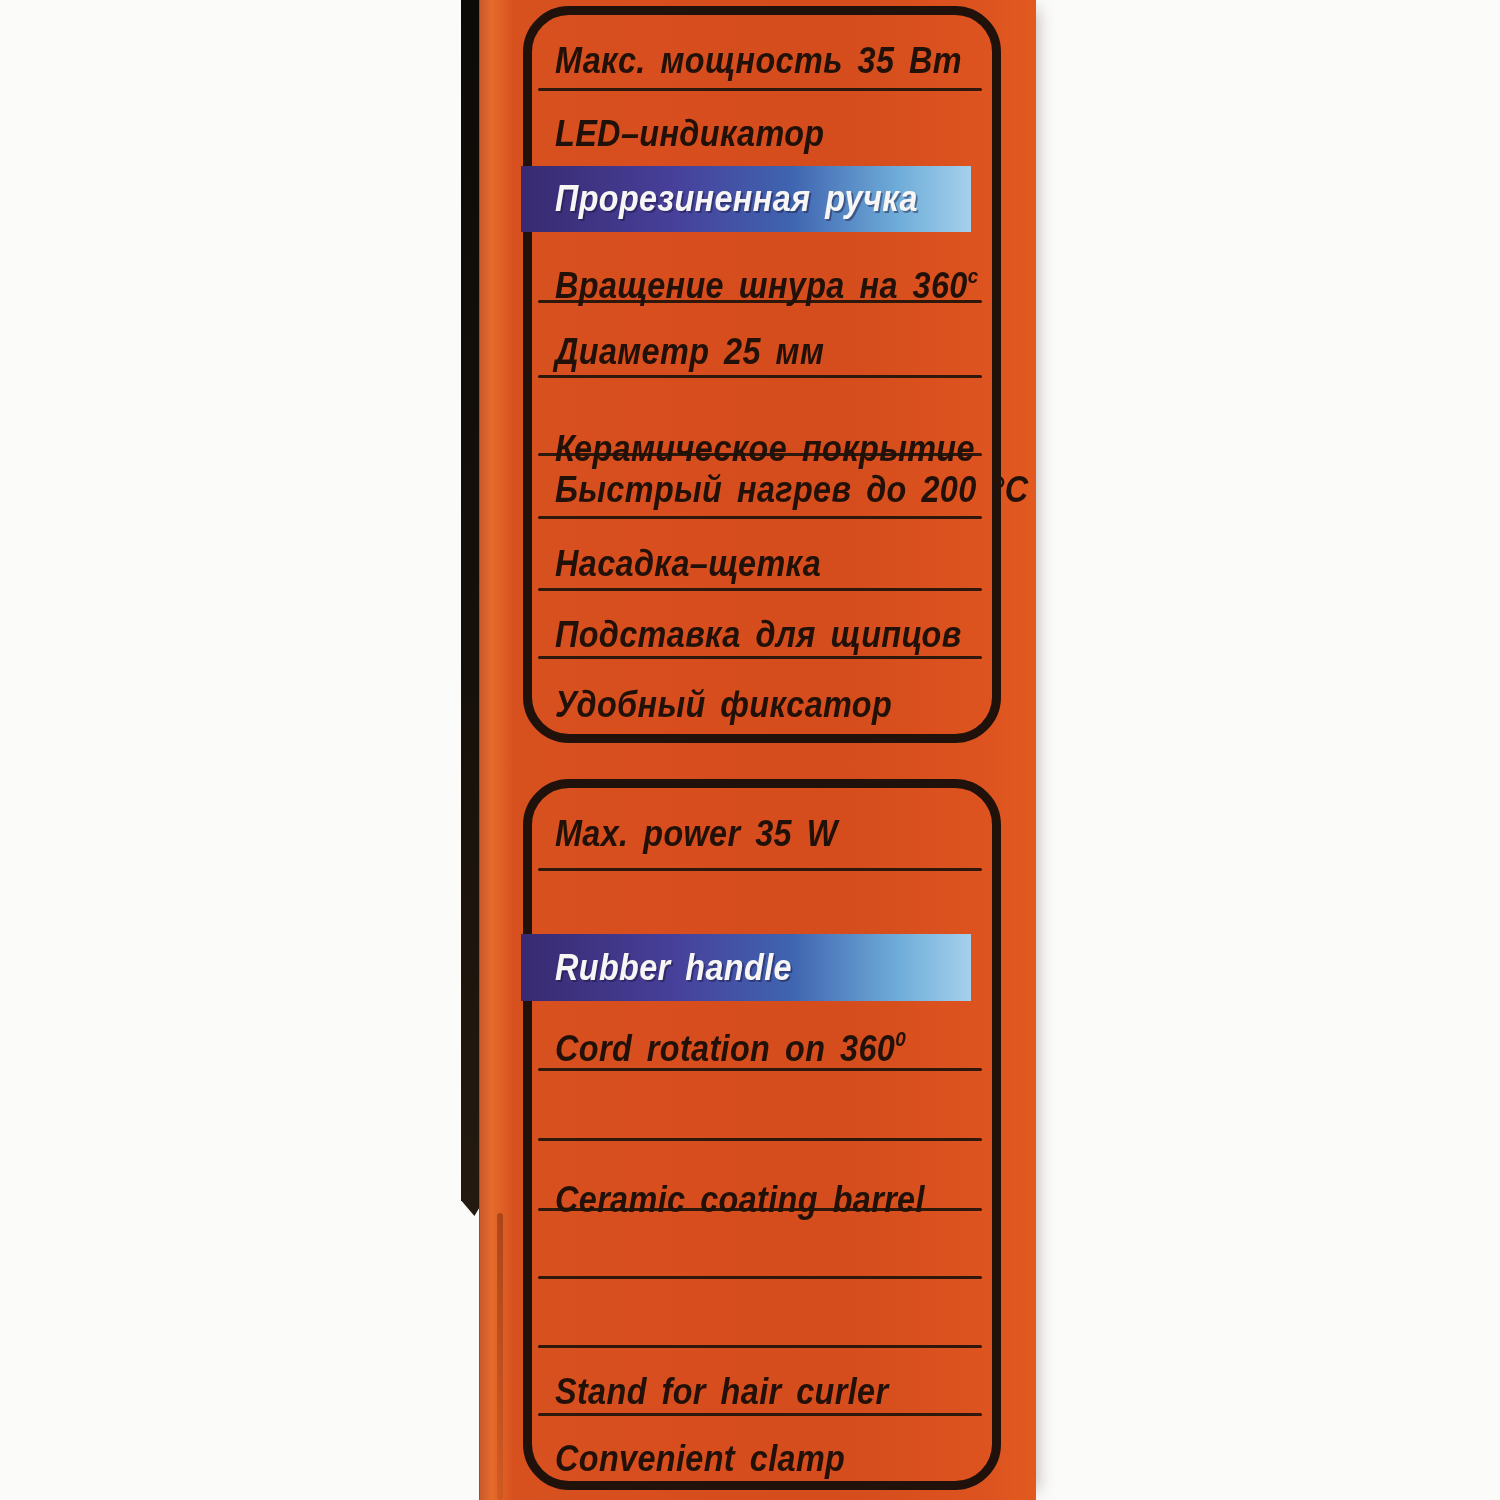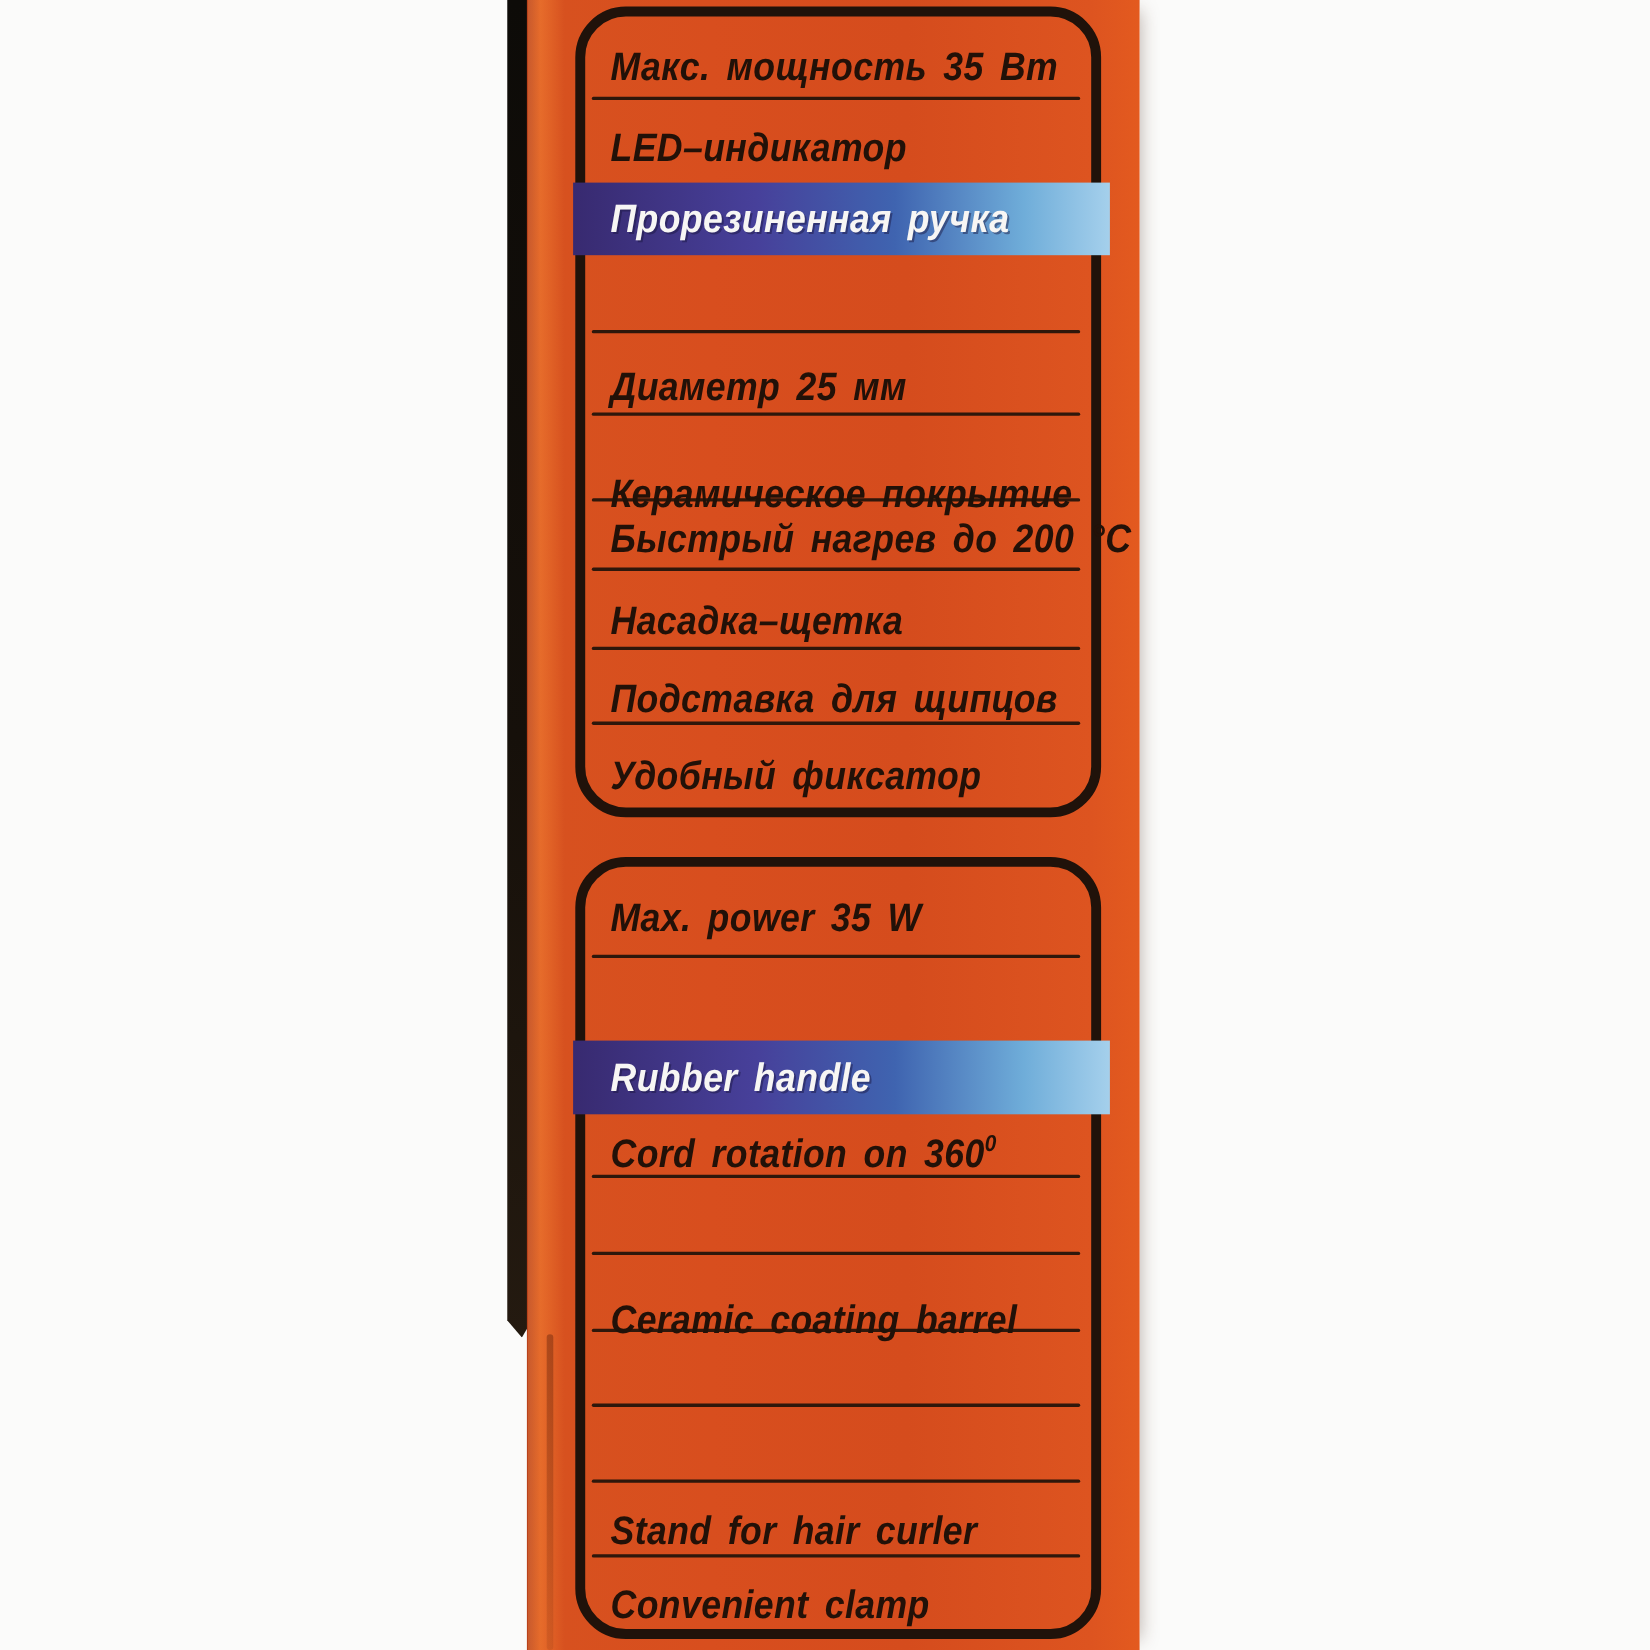--- a/index.html
+++ b/index.html
@@ -51,21 +51,21 @@
   }
   .sup{
     font-size:21px;font-weight:700;font-style:italic;
     vertical-align:15px;letter-spacing:0;
   }
   .sep{
     position:absolute;left:6px;width:444px;height:3px;
     background:var(--ink,#20120a);opacity:.92;border-radius:2px;
   }
   .bar{
-    position:absolute;left:-11px;width:488px;
+    position:absolute;left:-11px;width:450px;
     display:flex;align-items:center;padding-left:34px;box-sizing:border-box;
     background:linear-gradient(90deg,
       var(--bar-dark,#382a70) 0%, var(--bar-mid,#47409a) 34%,
       var(--bar-blue,#3f64b0) 60%, var(--bar-light,#6fadd9) 84%,
       var(--bar-lightest,#a5d0ec) 100%);
   }
   .bar .txt{
     color:var(--bar-text,#f7f6f4);
     text-shadow:2px 2px 0 rgba(25,20,60,.45);
   }
@@ -89,20 +89,23 @@
     <div class="sep" style="top:73px"></div>
 
     <div class="feature" style="top:97px">
       <span class="txt"><span>LED–индикатор</span></span>
     </div>
 
     <div class="bar" style="top:151px;height:66px">
       <span class="txt"><span>Прорезиненная ручка</span></span>
     </div>
 
+    <div class="feature" style="top:244px">
+      <span class="txt"><span>Вращение шнура на 360</span><sup class="sup">c</sup></span>
+    </div>
     <div class="sep" style="top:285px"></div>
 
     <div class="feature" style="top:315px">
       <span class="txt"><span>Диаметр 25 мм</span></span>
     </div>
     <div class="sep" style="top:360px"></div>
 
     <div class="feature" style="top:412px">
       <span class="txt"><span>Керамическое покрытие</span></span>
     </div>
@@ -128,21 +131,21 @@
     </div>
   </section>
 
   <section class="panel panel-en">
     <div class="feature" style="top:24px">
       <span class="txt"><span>Max. power 35 W</span></span>
     </div>
     <div class="sep" style="top:80px"></div>
 
 
-    <div class="bar" style="top:158px;height:67px">
+    <div class="bar" style="top:146px;height:67px">
       <span class="txt"><span>Rubber handle</span></span>
     </div>
 
     <div class="feature" style="top:234px">
       <span class="txt"><span>Cord rotation on 360</span><sup class="sup">0</sup></span>
     </div>
     <div class="sep" style="top:280px"></div>
 
     <div class="sep" style="top:350px"></div>
 

